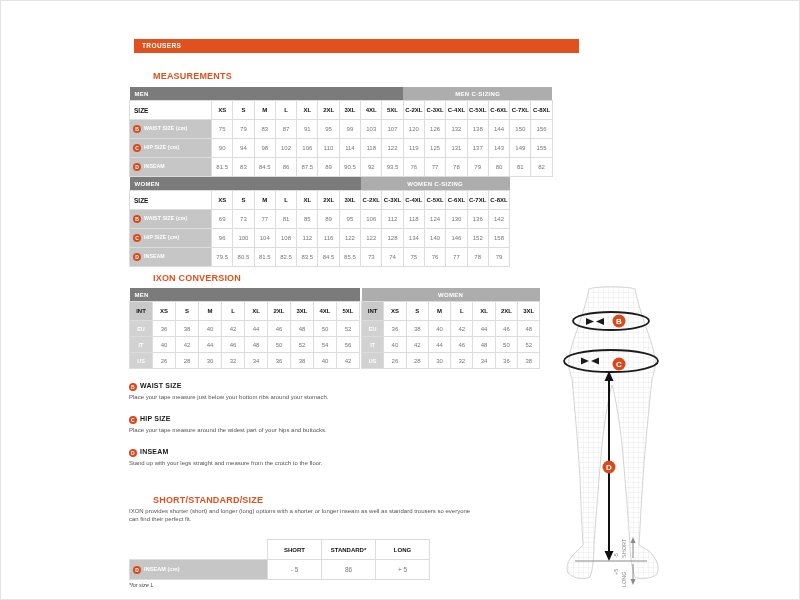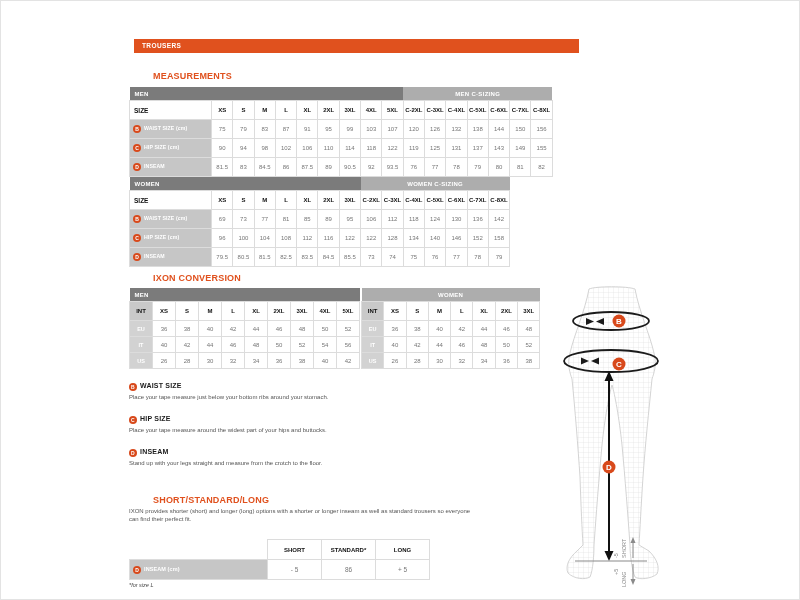--- a/index.html
+++ b/index.html
@@ -390,21 +390,21 @@
     <div class="guide">
       <h4><span class="mk">C</span><span>HIP SIZE</span></h4>
       <p>Place your tape measure around the widest part of your hips and buttocks.</p>
     </div>
     <div class="guide">
       <h4><span class="mk">D</span><span>INSEAM</span></h4>
       <p>Stand up with your legs straight and measure from the crotch to the floor.</p>
     </div>
   </div>
 
-  <h2 class="sec" style="top:486px;">SHORT/STANDARD/LONG</h2>
+  <h2 class="sec" style="top:486px;">SHORT/STANDARD/SIZE</h2>
   <p class="ssl-text">IXON provides shorter (short) and longer (long) options with a shorter or longer inseam as well as standard trousers so everyone can find their perfect fit.</p>
   <div class="abs" id="ssl-table" style="left:128px;top:538px;">
       <table class="tbl ssl">
         <colgroup>
           <col style="width: 138px;">
           <col style="width: 54px;">
           <col style="width: 54px;">
           <col style="width: 54px;">
         </colgroup>
         <tbody>

